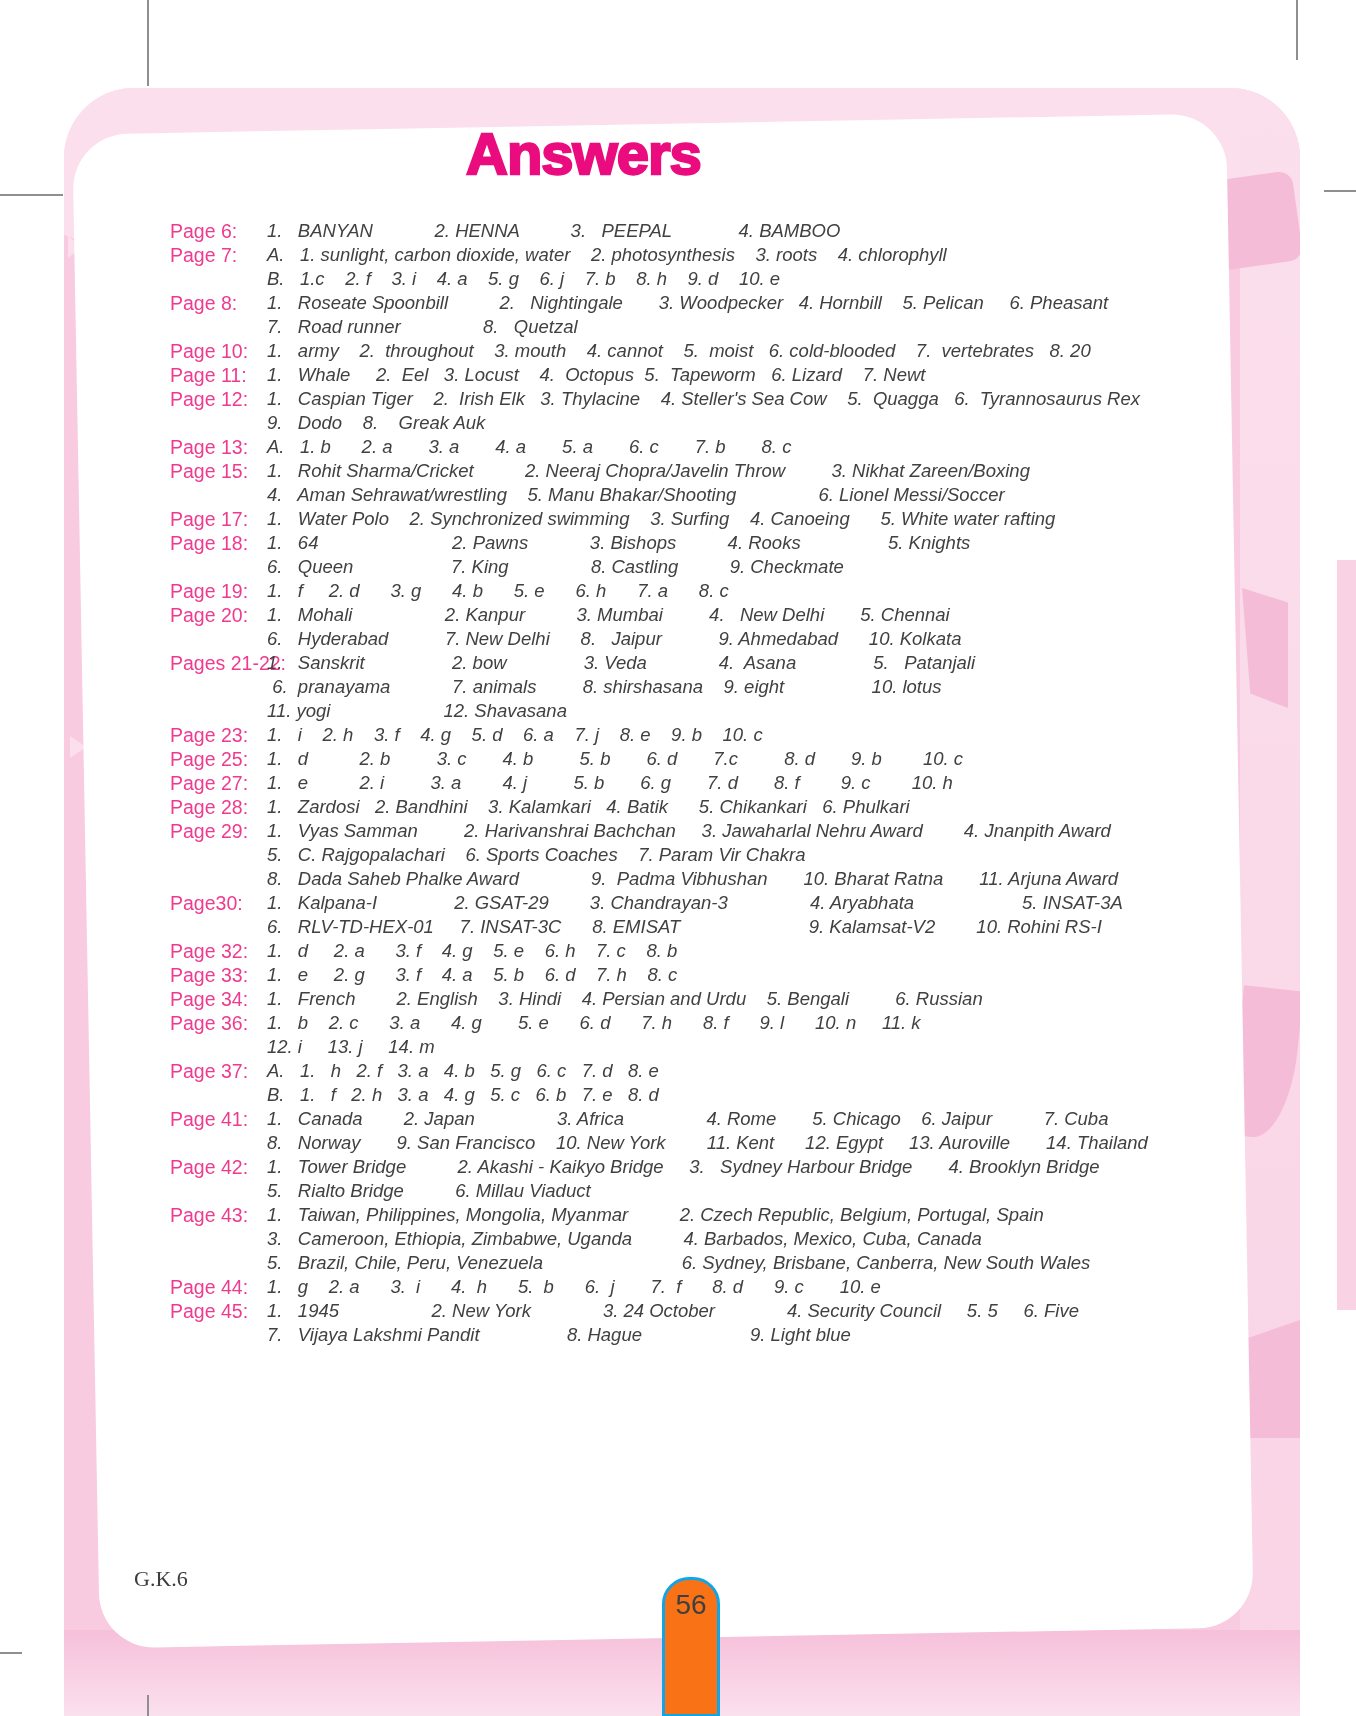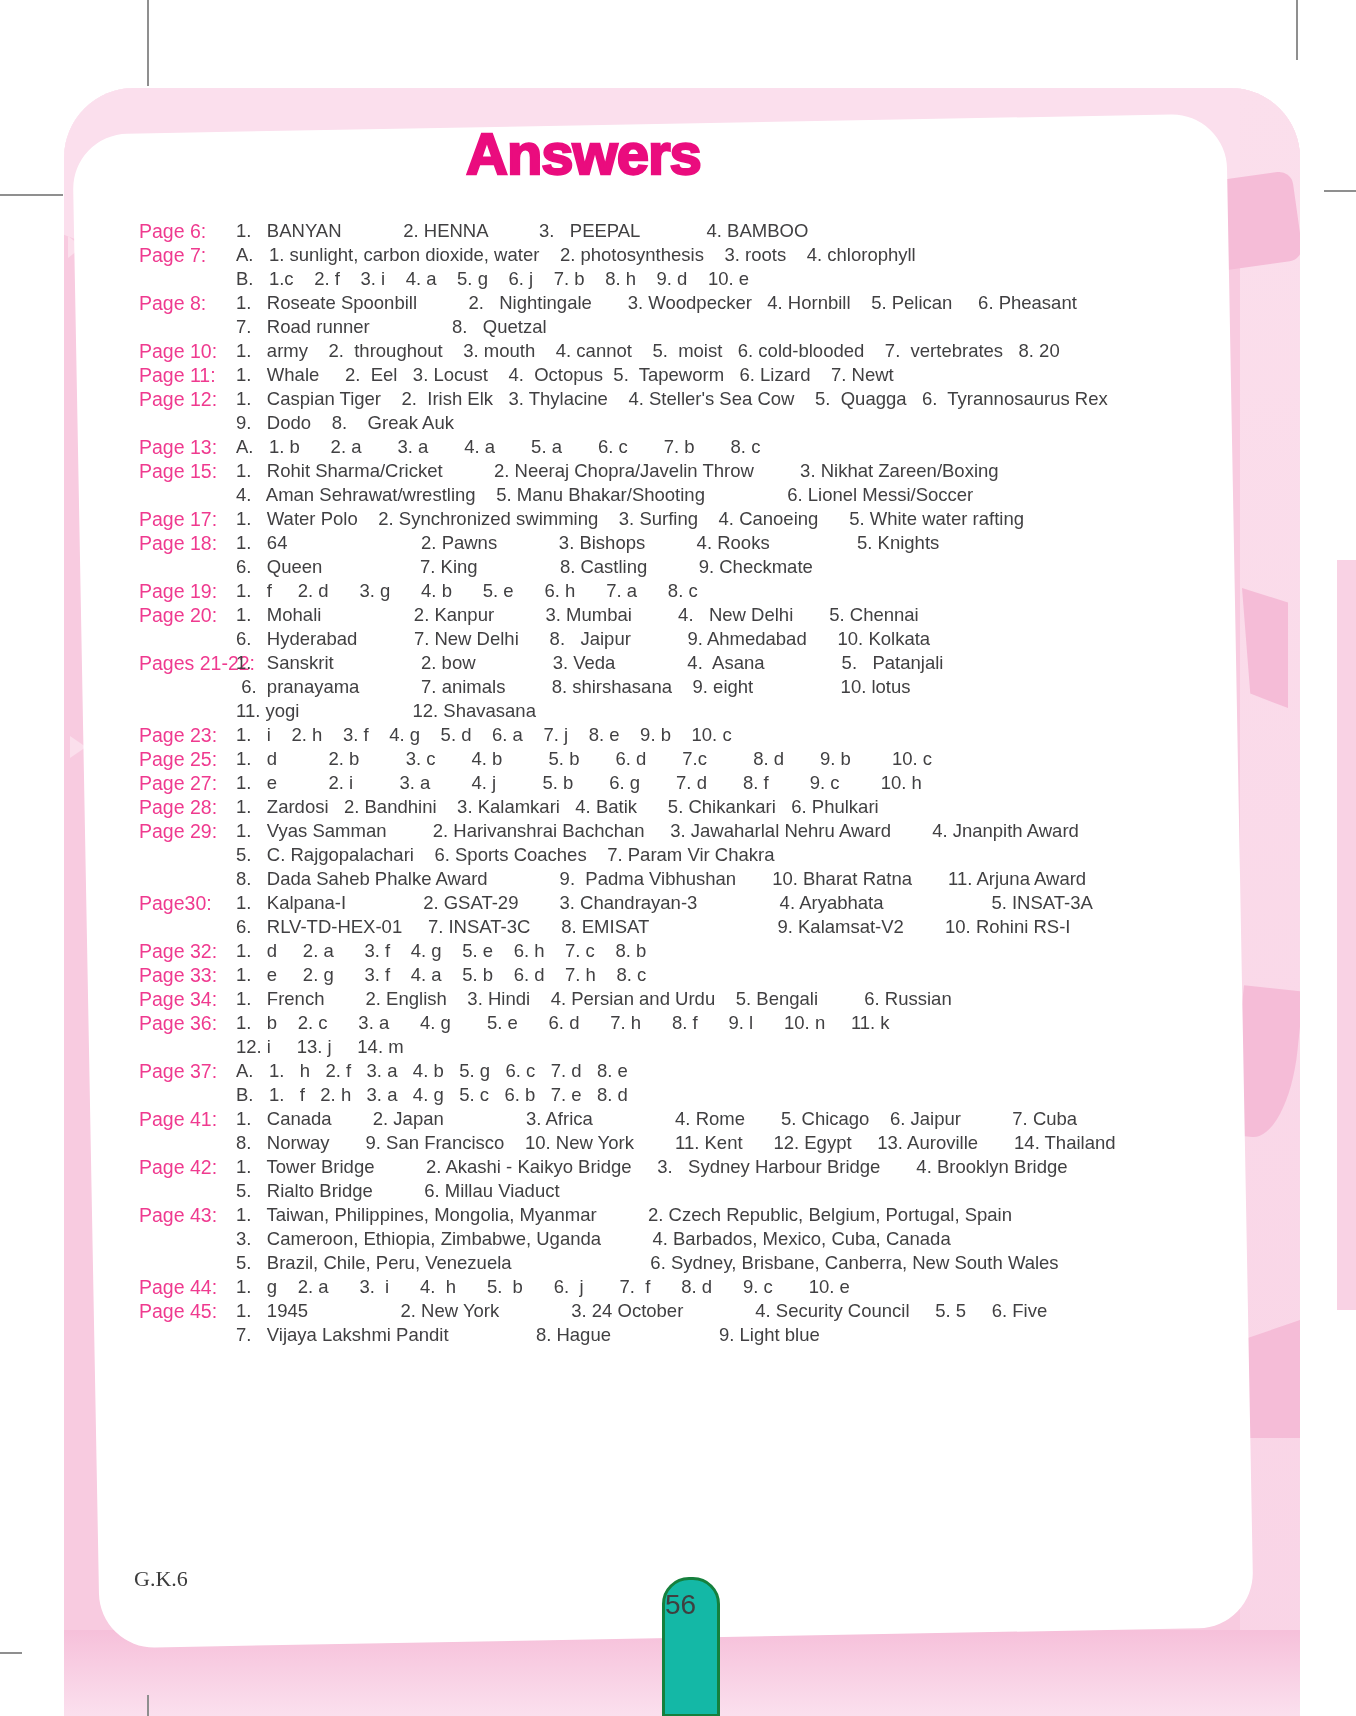--- a/index.html
+++ b/index.html
@@ -33,33 +33,33 @@
 
   
   #white-card{position:absolute;left:86px;top:124px;width:1154px;height:1514px;
               background:#ffffff;border-radius:55px;transform:rotate(-1.05deg);}
 
   
   #content{position:absolute;left:0;top:0;width:1356px;height:1716px;margin-left:14px;}
   #title{position:absolute;left:452px;top:120px;margin:0;color:#ea0c7e;
          font-size:58px;font-weight:bold;letter-spacing:-1px;
          -webkit-text-stroke:2.3px #ea0c7e;}
-  #answers-list{position:absolute;left:125px;top:219px;width:1085px;}
+  #answers-list{position:absolute;left:156px;top:219px;width:1085px;}
   .answer-group{display:flex;align-items:flex-start;}
   .page-label{flex:0 0 97px;width:97px;white-space:nowrap;color:#ef3a8f;
               font-size:19.5px;line-height:24px;}
-  .answer-lines{flex:1;min-width:0;}
+  .answer-lines{flex:1;min-width:0;font-style:italic;}
   .answer-line{white-space:pre;color:#414042;font-size:18.5px;line-height:24px;}
 
   
   #book-label{position:absolute;left:120px;top:1566px;font-family:"Liberation Serif",serif;
               font-size:22px;color:#3c3c3c;}
   #page-pill{position:absolute;left:648px;top:1577px;width:58px;height:140px;
-             background:#14b8a6;border:3px solid #15803d;border-radius:27px 27px 0 0;
-             box-sizing:border-box;}
+             background:#f97316;border:3px solid #0ea5e9;border-radius:27px 27px 0 0;
+             box-sizing:border-box;text-align:center;}
   #page-pill span{display:inline-block;margin-top:9px;font-size:28px;color:#3f3f3f;}
 </style>
 </head>
 <body>
 
 <div id="page">
 
   <div id="pink-panel">
     <div class="wave2"></div>
     <div class="wave1"></div>

